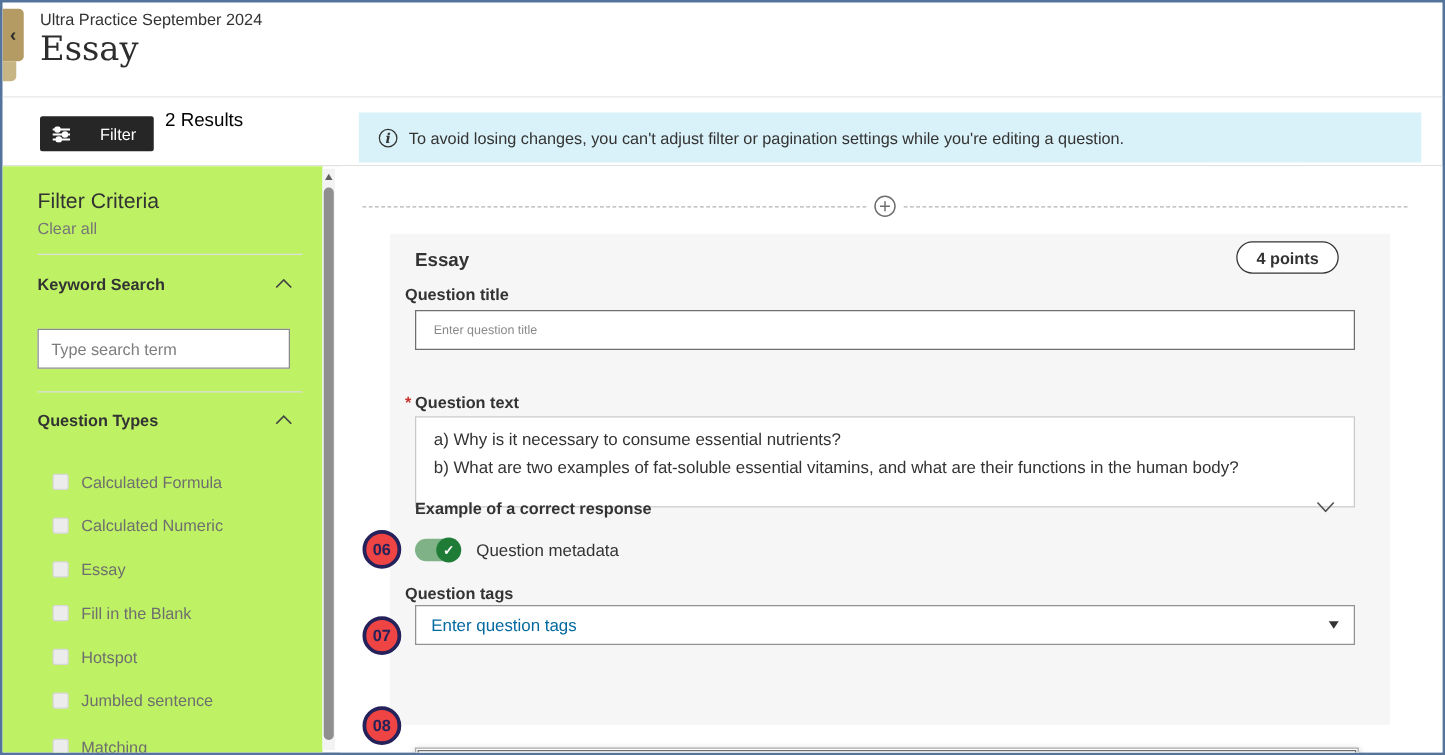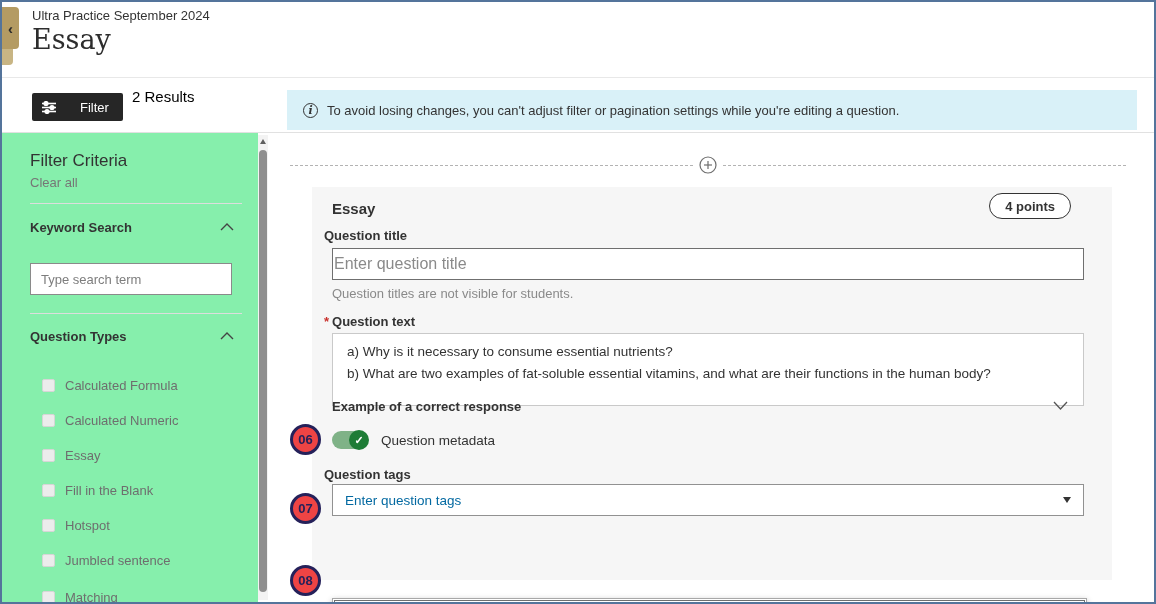--- a/index.html
+++ b/index.html
@@ -23,21 +23,21 @@
   .filter-btn { position:absolute; left:30px; top:91px; height:28px; padding:0 14px 0 10px;
     background:#262626; color:#fff; font-size:13px; display:flex; align-items:center; gap:24px;
     border:none; border-radius:2px; cursor:pointer; }
   .results { position:absolute; left:130px; top:86px; font-size:15px; font-weight:normal; color:#000000; }
   .banner { position:absolute; left:285px; top:88px; width:850px; height:40px; background:#d9f1f8;
     display:flex; align-items:center; gap:9px; padding:0 16px; font-size:13px; color:#333; }
   .info-ic { width:15px; height:15px; border:1px solid #333; border-radius:50%; flex:none;
     display:flex; align-items:center; justify-content:center; font-size:11px; font-family:"DejaVu Serif", serif; font-style:italic; font-weight:bold; }
 
   
-  .sidebar { position:absolute; left:0; top:131px; width:256px; bottom:0; background:#86efac; }
+  .sidebar { position:absolute; left:0; top:131px; width:256px; bottom:0; background:#bef264; }
   .sb-title { position:absolute; left:28px; top:18px; font-size:17px; color:#333; }
   .sb-clear { position:absolute; left:28px; top:42px; font-size:13px; color:#767676; cursor:pointer; }
   .sb-div1 { position:absolute; left:28px; right:16px; top:70px; border-top:1px solid #ddd; }
   .sb-div2 { position:absolute; left:28px; right:16px; top:180px; border-top:1px solid #ddd; }
   .sb-h { position:absolute; left:28px; font-size:13px; font-weight:bold; color:#333; }
   .chev-up { position:absolute; right:24px; width:14px; height:8px; cursor:pointer; }
   .sb-input { position:absolute; left:28px; top:130px; width:202px; height:32px;
     border:1px solid #8a8a8a; font-size:13px; color:#333; padding:0 10px; font-family:inherit; }
   .sb-input::placeholder { color:#7d7d7d; }
   .qt-row { position:absolute; left:40px; height:16px; display:flex; align-items:center; gap:10px; }
@@ -55,21 +55,21 @@
   .add-btn { width:18px; height:18px; margin:0 6px; flex:none; cursor:pointer; }
 
   .card { position:absolute; left:40px; top:54px; width:800px; height:393px; background:#f6f6f6; }
   .q-type { position:absolute; left:20px; top:13px; font-size:15px; font-weight:bold; color:#333; }
   .points-pill { position:absolute; right:41px; top:6px; height:26px; padding:0 15px; background:#fff;
     border:1.5px solid #333; border-radius:14px; display:flex; align-items:center;
     font-size:13px; font-weight:bold; color:#333; cursor:pointer; }
   .fld-label { position:absolute; left:12px; font-size:13px; font-weight:bold; color:#333; }
   .req { color:#c9302c; margin-right:3px; }
   .title-input { position:absolute; left:20px; right:28px; top:61px; height:32px;
-    border:1px solid #6f6f6f; background:#fff; font-size:16px; color:#333; padding:0 1px; font-family:inherit; }
+    border:1px solid #6f6f6f; background:#fff; font-size:10px; color:#333; padding:0 14px; font-family:inherit; }
   .title-input::placeholder { color:#8a8a8a; }
   .helper { position:absolute; left:20px; top:99px; font-size:13px; color:#8a8a8a; }
   .q-textarea { position:absolute; left:20px; right:28px; top:146px; height:73px;
     border:1px solid #c9c9c9; background:#fff; padding:7px 14px; font-size:13.5px; color:#333;
     line-height:22px; cursor:text; }
   .example-row { position:absolute; left:20px; right:44px; top:212px; height:18px; font-size:13px; font-weight:bold; color:#333; }
   .chev-down { position:absolute; right:0; top:2px; width:15px; height:9px; cursor:pointer; }
   .toggle-row { position:absolute; left:20px; top:242px; height:22px; display:flex; align-items:center; gap:13px; }
   .toggle { position:relative; width:36px; height:18px; background:#7fb287; border-radius:9px; cursor:pointer; flex:none; }
   .toggle .knob { position:absolute; right:-1px; top:-1px; width:20px; height:20px; background:#1e7c36;
@@ -200,21 +200,20 @@
     </div>
 
     <div class="card">
       <div class="q-type">Essay</div>
       <div class="points-pill">
         <span>4 points</span>
       </div>
 
       <div class="fld-label" style="top:41px">Question title</div>
       <input class="title-input" placeholder="Enter question title" style="">
-      <div class="helper">Question titles are not visible for students.</div>
 
       <div class="fld-label" style="top:127px">
         <span class="req">*</span><span>Question text</span>
       </div>
       <div class="q-textarea">
         <div>a) Why is it necessary to consume essential nutrients?</div>
         <div>b) What are two examples of fat-soluble essential vitamins, and what are their functions in the human body?</div>
       </div>
 
       <div class="example-row">

